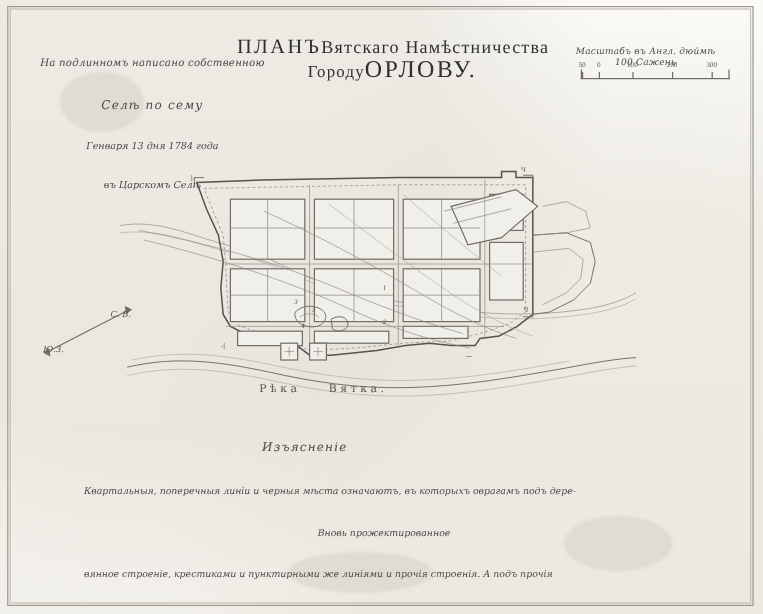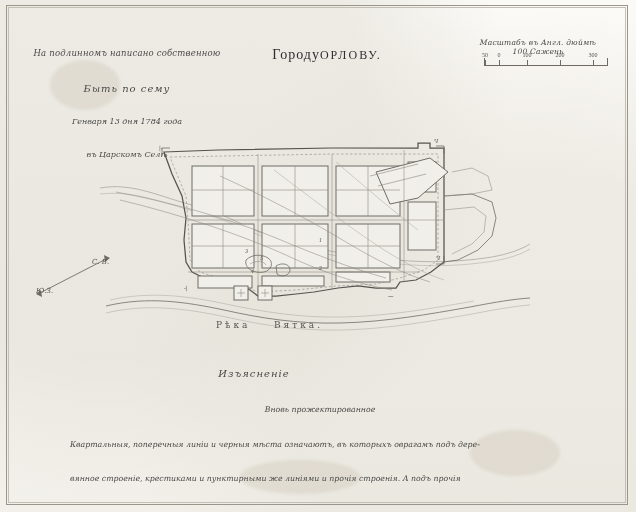--- a/index.html
+++ b/index.html
@@ -59,21 +59,21 @@
     font-size: 17px;
     letter-spacing: 2px;
   }
   #title-sub {
     left: 0; top: 31px; width: 636px;
     text-align: center;
     font-size: 14px;
     letter-spacing: 1px;
     color: #2f2f31;
   }
-  #title-sub .big { font-size: 12px; letter-spacing: 2px; }
+  #title-sub .big { font-size: 20px; letter-spacing: 2px; }
 
   
   #inscription {
     left: 22px; top: 26px;
     width: 210px;
     font-family: "DejaVu Serif", serif;
     font-style: italic;
     font-size: 8.5px;
     line-height: 11px;
     color: #4b4a49;
@@ -194,27 +194,30 @@
 <body>
 
 <div id="sheet">
   <div id="plate"></div>
   <div id="plate2"></div>
 
   <div class="spot" style="left:50px;  top:60px;  width:70px; height:50px;"></div>
   <div class="spot" style="left:470px; top:430px; width:90px; height:46px;"></div>
   <div class="spot" style="left:240px; top:460px; width:120px;height:34px;"></div>
 
+  <div class="txt" id="title-main">
+    <span class="big">ПЛАНЪ</span><span>Вятскаго Намѣстничества</span>
+  </div>
   <div class="txt" id="title-sub">
     <span>Городу</span><span class="big">ОРЛОВУ.</span>
   </div>
 
   <div class="txt" id="inscription">
     <span class="l1">На подлинномъ написано собственною</span>
-    <span class="l3">Быть по сему</span>
+    <span class="l3">Селѣ по сему</span>
     <span class="l4">Генваря 13 дня 1784 года</span>
     <span class="l5">въ Царскомъ Селѣ</span>
   </div>
 
   <div class="txt" id="scalebar-wrap">
     <div id="scale-ruler">
       <div class="scale-tick" style="left:0px;"></div>
       <div class="scale-tick" style="left:14px;"></div>
       <div class="scale-tick" style="left:42px;"></div>
       <div class="scale-tick" style="left:75px;"></div>
@@ -337,18 +340,18 @@
   <svg style="position:absolute; left:30px; top:252px;" width="86" height="48">
     <line x1="78" y1="6" x2="8" y2="42" stroke="#6f6c66" stroke-width="0.9"></line>
     <path d="M74,3 l6,3 l-5,4 z" fill="#6f6c66"></path>
     <path d="M12,45 l-6,-3 l5,-4 z" fill="#6f6c66"></path>
   </svg>
   <div class="txt" id="compass-label">С. В.</div>
   <div class="txt" id="compass-label2">Ю.З.</div>
 
   <div class="txt" id="legend-title">Изъясненіе</div>
   <div class="txt" id="legend-body">
+    <span class="ln">Квартальныя, поперечныя линіи и черныя мѣста означаютъ, въ которыхъ оврагамъ подъ дере-</span>
     <span class="ln center">Вновь прожектированное</span>
-    <span class="ln">Квартальныя, поперечныя линіи и черныя мѣста означаютъ, въ которыхъ оврагамъ подъ дере-</span>
     <span class="ln">вянное строеніе, крестиками и пунктирными же линіями и прочія строенія. А подъ прочiя</span>
     
   </div>
 </div>
 
 </body></html>

